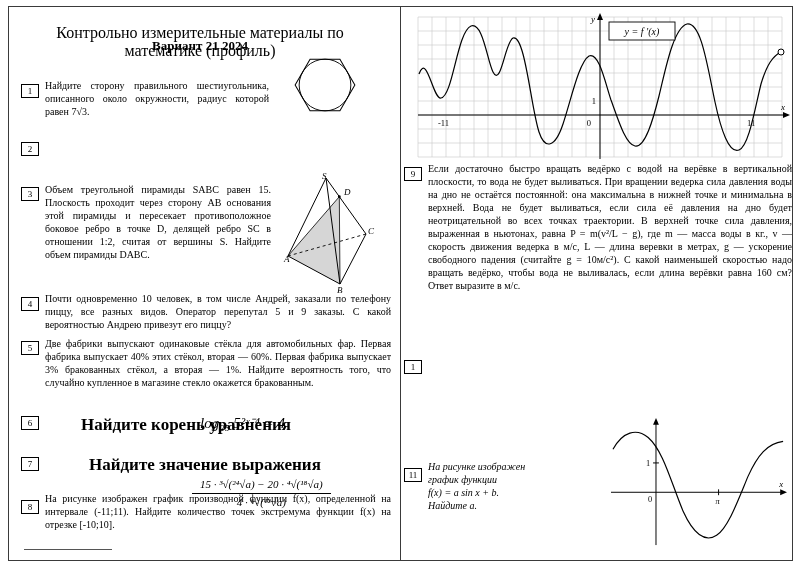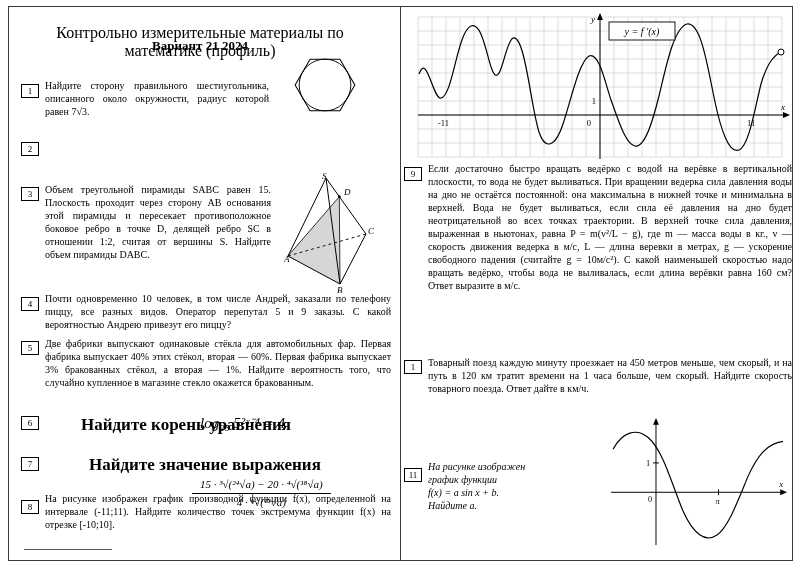--- a/index.html
+++ b/index.html
@@ -94,21 +94,20 @@
     <text x="25" y="114" font-size="8.5">-11</text>
     <text x="178" y="114" font-size="8.5" text-anchor="end">0</text>
     <text x="334" y="114" font-size="8.5">11</text>
     <text x="183" y="92" font-size="8.5" text-anchor="end">1</text>
   </svg>
 
   <div class="pnum" style="left:404px;top:167px">9</div>
   <div class="ptext" style="left:428px;top:162px;width:364px">Если достаточно быстро вращать ведёрко с водой на верёвке в вертикальной плоскости, то вода не будет выливаться. При вращении ведерка сила давления воды на дно не остаётся постоянной: она максимальна в нижней точке и минимальна в верхней. Вода не будет выливаться, если сила её давления на дно будет неотрицательной во всех точках траектории. В верхней точке сила давления, выраженная в ньютонах, равна P = m(v²/L − g), где m — масса воды в кг., v — скорость движения ведерка в м/с, L — длина веревки в метрах, g — ускорение свободного падения (считайте g = 10м/с²). С какой наименьшей скоростью надо вращать ведёрко, чтобы вода не выливалась, если длина верёвки равна 160 см? Ответ выразите в м/с.</div>
 
   <div class="pnum" style="left:404px;top:360px">1</div>
-  <div class="ptext" style="left:428px;top:356px;width:364px">Товарный поезд каждую минуту проезжает на 450 метров меньше, чем скорый, и на путь в 120 км тратит времени на 1 часа больше, чем скорый. Найдите скорость товарного поезда. Ответ дайте в км/ч.</div>
 
   <div class="pnum" style="left:404px;top:468px">11</div>
   <div class="ptext preline" style="left:428px;top:460px;width:178px">На рисунке изображен
 график          функции
 f(x) = a sin x + b.
 Найдите a.</div>
 
   <svg style="left:606px;top:416px" width="187" height="132" viewBox="0 0 185 135">
     <line x1="48" y1="132" x2="48" y2="5" stroke="#000" stroke-width="1"></line>
     <path d="M48,2 l-3,7 h6 z" fill="#000"></path>

